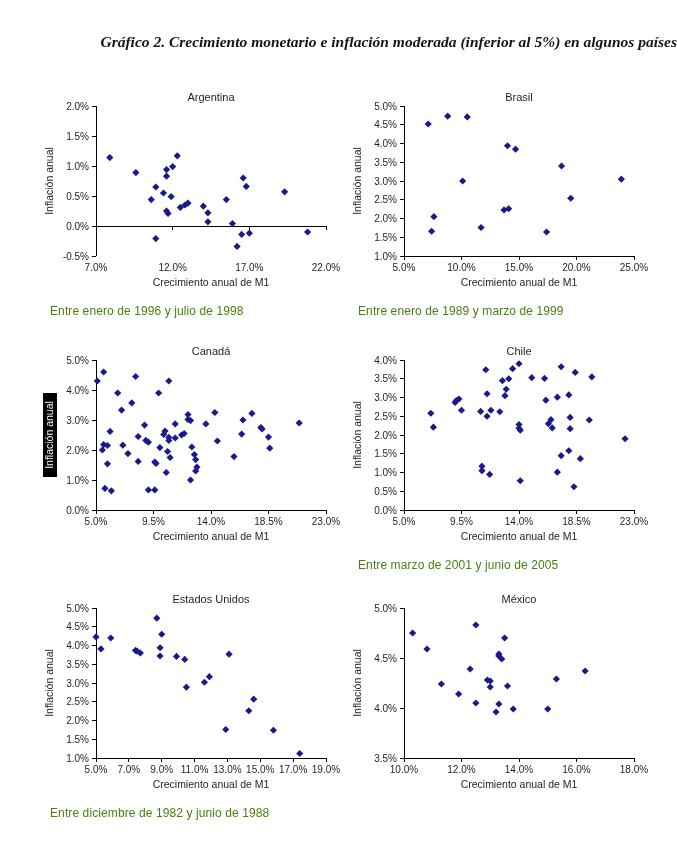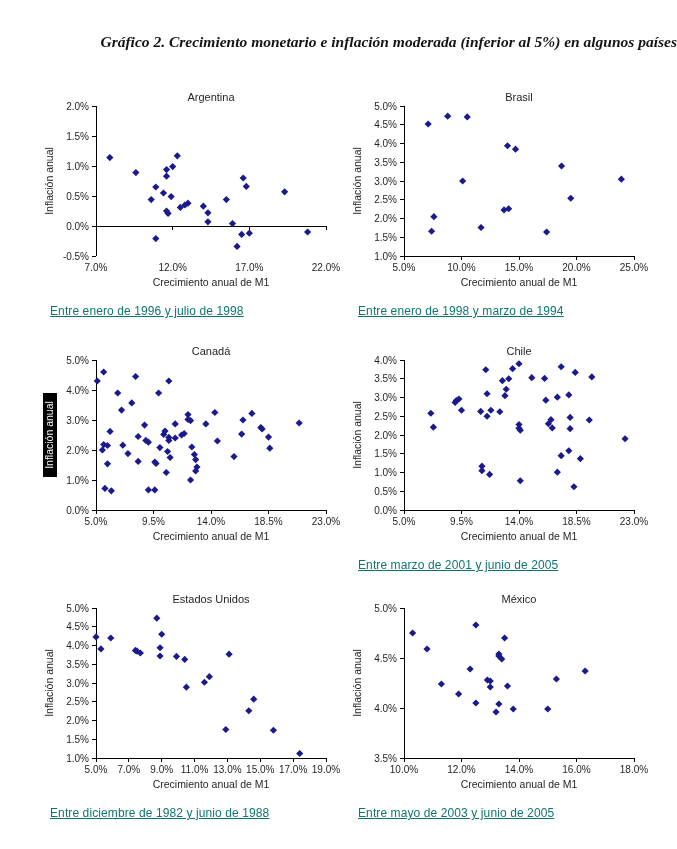--- a/index.html
+++ b/index.html
@@ -10,21 +10,21 @@
   .figure-title {
     margin: 0; padding-top: 34px; text-align: right;
     font-family: "Liberation Serif", serif; font-style: italic; font-weight: bold;
     font-size: 15.5px; color: #141414; line-height: 1;
   }
   .figure-title .line2 { display: block; margin-top: 21px; font-weight: bold; }
   #charts-grid { position: absolute; left: 0; top: 84px; width: 663px; height: 753px; }
   .chart-block { position: absolute; width: 302px; }
   .chart-block svg { display: block; }
   .chart-caption {
-    margin: 2px 0 0 12px; font-size: 12px; color: #0f766e; letter-spacing: 0.1px; text-decoration: underline;
+    margin: 2px 0 0 12px; font-size: 12px; color: #4d7c0f; letter-spacing: 0.1px;
   }
   svg text { font-family: "Liberation Sans", sans-serif; }
   .t-title { font-size: 11px; }
   .t-tick  { font-size: 10px; }
   .t-axis  { font-size: 10.5px; }
 </style>
 </head>
 <body>
 
 <h1 class="figure-title"><span>Gráfico 2. Crecimiento monetario e inflación moderada (inferior al 5%) en algunos países</span></h1>
@@ -152,21 +152,21 @@
           <path d="M 275.35 85.525 L 278.95000000000005 89.125 L 275.35 92.725 L 271.75 89.125 Z"></path>
           <path d="M 224.75 104.65 L 228.35 108.25 L 224.75 111.85 L 221.15 108.25 Z"></path>
           <path d="M 158.04999999999998 116.275 L 161.64999999999998 119.875 L 158.04999999999998 123.475 L 154.45 119.875 Z"></path>
           <path d="M 162.64999999999998 115.15000000000002 L 166.24999999999997 118.75000000000001 L 162.64999999999998 122.35000000000001 L 159.04999999999998 118.75000000000001 Z"></path>
           <path d="M 87.89999999999999 123.025 L 91.49999999999999 126.625 L 87.89999999999999 130.225 L 84.3 126.625 Z"></path>
           <path d="M 135.05 133.9 L 138.65 137.5 L 135.05 141.1 L 131.45000000000002 137.5 Z"></path>
           <path d="M 85.60000000000001 137.65 L 89.2 141.25 L 85.60000000000001 144.85 L 82.00000000000001 141.25 Z"></path>
           <path d="M 200.59999999999997 138.4 L 204.19999999999996 142 L 200.59999999999997 145.6 L 196.99999999999997 142 Z"></path>
         </g>
       </svg>
-      <div class="chart-caption">Entre enero de 1998 y marzo de 1994</div>
+      <div class="chart-caption">Entre enero de 1989 y marzo de 1999</div>
     </div>
     <div class="chart-block" style="left: 38px; top: 260px;">
       <svg width="302" height="212" viewBox="0 0 302 212">
         <text x="173" y="11" text-anchor="middle" fill="#1f1f1f" class="t-title">Canadá</text>
         <g stroke="#000000" stroke-width="1" shape-rendering="crispEdges">
           <line x1="58" y1="16" x2="58" y2="166"></line>
           <line x1="58" y1="166" x2="288" y2="166"></line>
           <line x1="54" y1="16" x2="58" y2="16"></line>
           <line x1="54" y1="46" x2="58" y2="46"></line>
           <line x1="54" y1="76" x2="58" y2="76"></line>
@@ -480,15 +480,14 @@
           <path d="M 112.625 98.40000000000005 L 116.225 102.00000000000004 L 112.625 105.60000000000004 L 109.025 102.00000000000004 Z"></path>
           <path d="M 129.875 107.40000000000002 L 133.475 111.00000000000001 L 129.875 114.60000000000001 L 126.275 111.00000000000001 Z"></path>
           <path d="M 152.875 108.4 L 156.475 112 L 152.875 115.6 L 149.275 112 Z"></path>
           <path d="M 150 116.4 L 153.6 120 L 150 123.6 L 146.4 120 Z"></path>
           <path d="M 167.25 113.39999999999999 L 170.85 116.99999999999999 L 167.25 120.59999999999998 L 163.65 116.99999999999999 Z"></path>
           <path d="M 201.75 113.39999999999999 L 205.35 116.99999999999999 L 201.75 120.59999999999998 L 198.15 116.99999999999999 Z"></path>
           <path d="M 210.37500000000003 83.4 L 213.97500000000002 87 L 210.37500000000003 90.6 L 206.77500000000003 87 Z"></path>
           <path d="M 239.12500000000003 75.39999999999999 L 242.72500000000002 78.99999999999999 L 239.12500000000003 82.59999999999998 L 235.52500000000003 78.99999999999999 Z"></path>
         </g>
       </svg>
-      <div class="chart-caption">Entre mayo de 2003 y junio de 2005</div>
     </div>
   </section>
 
 </body></html>

